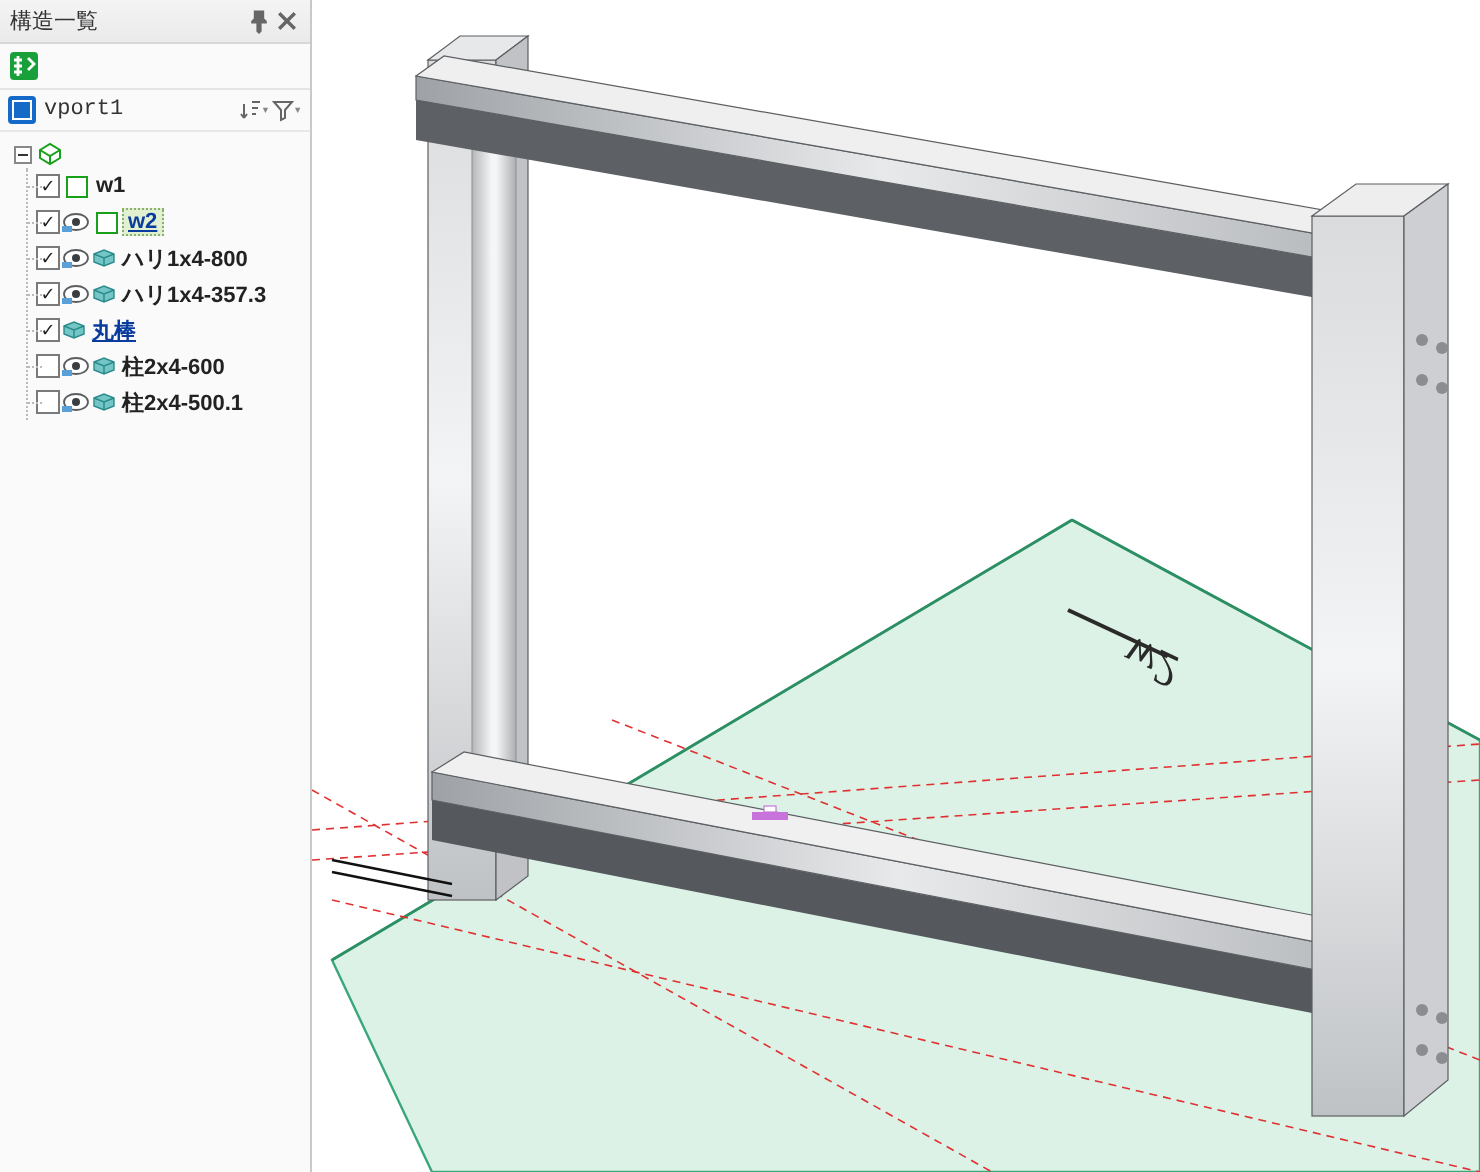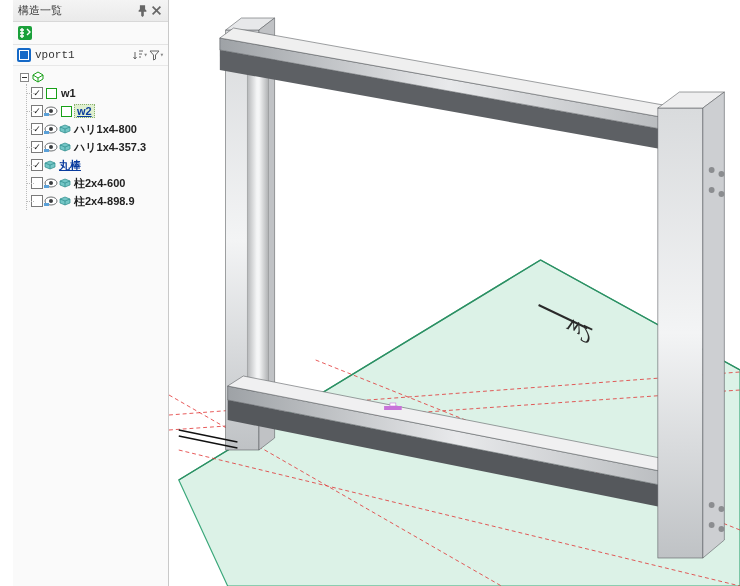--- a/index.html
+++ b/index.html
@@ -1,17 +1,17 @@
 <!DOCTYPE html>
 <html><head>
 <meta charset="utf-8">
 <style>
   * { box-sizing: border-box; margin: 0; padding: 0; }
   html, body { width: 740px; height: 586px; font-family: "Segoe UI", Meiryo, sans-serif; font-size: 11px; background: #fff; overflow: hidden; }
-  .app { display: flex; width: 100%; height: 100%; padding-left: 13px; }
+  .app { display: flex; width: 100%; height: 100%; }
 
   
   .panel { width: 156px; height: 100%; border-right: 1px solid #c9c9c9; display: flex; flex-direction: column; background: #fafafa; }
   .panel-header { display: flex; align-items: center; padding: 3px 5px; border-bottom: 1px solid #d8d8d8; background: linear-gradient(#f4f4f4,#eaeaea); }
   .panel-title { flex: 1; color: #333; }
   .panel-close-group { display: flex; gap: 1px; }
   .panel-pin, .panel-close { width: 13px; height: 13px; display:flex;align-items:center;justify-content:center; color:#555; }
   .panel-iconbar { display: flex; align-items: center; padding: 3px 4px; border-bottom: 1px solid #e4e4e4; }
   .ib-icon { width: 16px; height: 16px; display: flex; align-items: center; justify-content: center; }
   .ib-green svg rect { fill:#1aa03a; }
@@ -204,21 +204,21 @@
                 <circle cx="7" cy="5" r="2" fill="#3b3e40"></circle>
                 <rect x="0" y="7" width="5" height="4" fill="#5aa0d8"></rect>
               </svg>
             </span>
             <span class="node-icon icon-part">
               <svg viewBox="0 0 12 10">
                 <path d="M1 3l5-2 5 2v4l-5 2-5-2z" fill="#74c6c6" stroke="#2a8a8a" stroke-width="0.7"></path>
                 <path d="M1 3l5 2 5-2M6 5v4" stroke="#2a8a8a" stroke-width="0.7" fill="none"></path>
               </svg>
             </span>
-            <span class="node-label">柱2x4-898.9</span>
+            <span class="node-label">柱2x4-500.1</span>
           </div>
         </div>
     </div>
   </div>
 
   <div class="viewport">
     <svg viewBox="0 0 584 586" preserveAspectRatio="none">
 
       <defs>
         <linearGradient id="steel" x1="0" y1="0" x2="1" y2="0">

